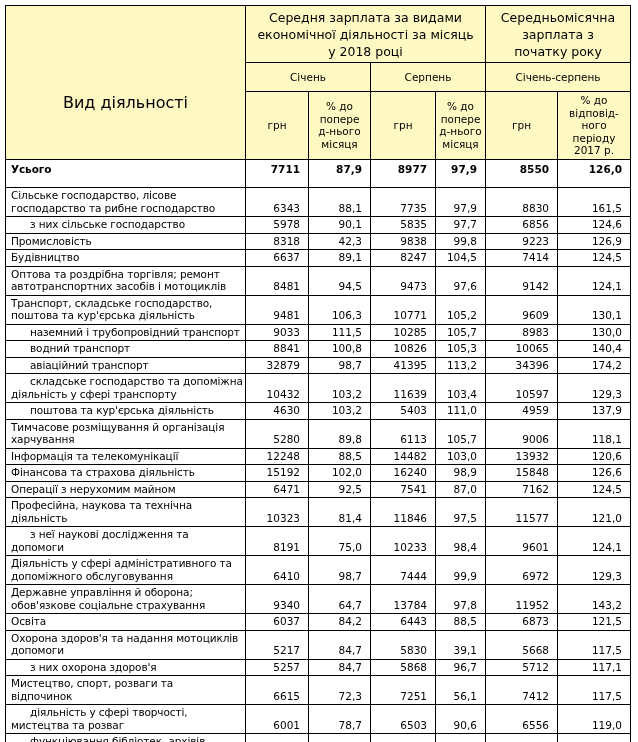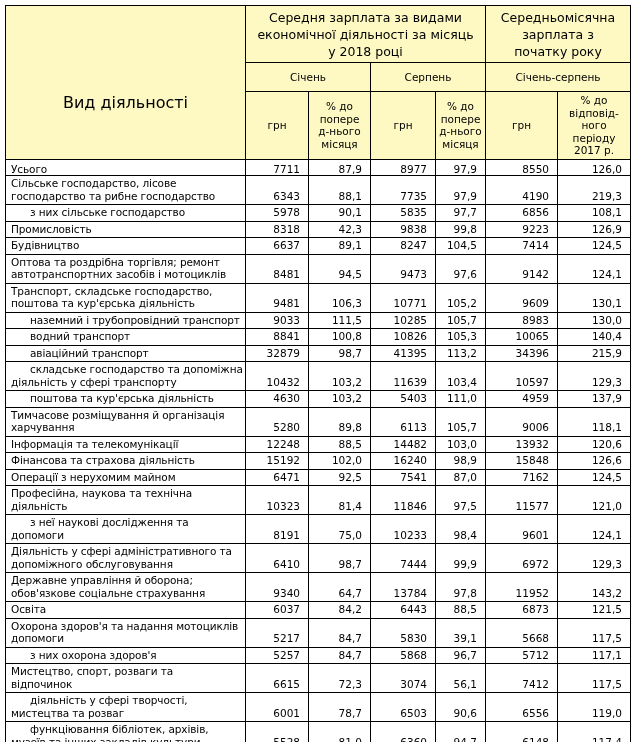--- a/index.html
+++ b/index.html
@@ -61,21 +61,21 @@
     padding-left: 5px;
     padding-right: 2px;
     white-space: pre-line;
     letter-spacing: -0.1px;
   }
   td.label.indent { text-indent: 19px; }
   td.num {
     text-align: right;
     padding-right: 8px;
   }
-  tr.total-row td { font-weight: normal; padding-top: 3px; padding-bottom: 0; }
+  tr.total-row td { font-weight: bold; padding-top: 3px; padding-bottom: 12px; }
 </style>
 </head>
 <body>
 
 <table class="salary">
   <colgroup>
     <col style="width:240px">
     <col style="width:63px">
     <col style="width:62px">
     <col style="width:65px">
@@ -127,31 +127,31 @@
         <td class="num">8550</td>
         <td class="num">126,0</td>
       </tr>
       <tr>
         <td class="label">Сільське господарство, лісове
 господарство та рибне господарство</td>
         <td class="num">6343</td>
         <td class="num">88,1</td>
         <td class="num">7735</td>
         <td class="num">97,9</td>
-        <td class="num">4190</td>
-        <td class="num">219,3</td>
+        <td class="num">8830</td>
+        <td class="num">161,5</td>
       </tr>
       <tr>
         <td class="label indent">з них сільське господарство</td>
         <td class="num">5978</td>
         <td class="num">90,1</td>
         <td class="num">5835</td>
         <td class="num">97,7</td>
         <td class="num">6856</td>
-        <td class="num">108,1</td>
+        <td class="num">124,6</td>
       </tr>
       <tr>
         <td class="label">Промисловість</td>
         <td class="num">8318</td>
         <td class="num">42,3</td>
         <td class="num">9838</td>
         <td class="num">99,8</td>
         <td class="num">9223</td>
         <td class="num">126,9</td>
       </tr>
@@ -202,21 +202,21 @@
         <td class="num">10065</td>
         <td class="num">140,4</td>
       </tr>
       <tr>
         <td class="label indent">авіаційний транспорт</td>
         <td class="num">32879</td>
         <td class="num">98,7</td>
         <td class="num">41395</td>
         <td class="num">113,2</td>
         <td class="num">34396</td>
-        <td class="num">215,9</td>
+        <td class="num">174,2</td>
       </tr>
       <tr>
         <td class="label indent">складське господарство та допоміжна
 діяльність у сфері транспорту</td>
         <td class="num">10432</td>
         <td class="num">103,2</td>
         <td class="num">11639</td>
         <td class="num">103,4</td>
         <td class="num">10597</td>
         <td class="num">129,3</td>
@@ -332,21 +332,21 @@
         <td class="num">5868</td>
         <td class="num">96,7</td>
         <td class="num">5712</td>
         <td class="num">117,1</td>
       </tr>
       <tr>
         <td class="label">Мистецтво, спорт, розваги та
 відпочинок</td>
         <td class="num">6615</td>
         <td class="num">72,3</td>
-        <td class="num">3074</td>
+        <td class="num">7251</td>
         <td class="num">56,1</td>
         <td class="num">7412</td>
         <td class="num">117,5</td>
       </tr>
       <tr>
         <td class="label indent">діяльність у сфері творчості,
 мистецтва та розваг</td>
         <td class="num">6001</td>
         <td class="num">78,7</td>
         <td class="num">6503</td>

